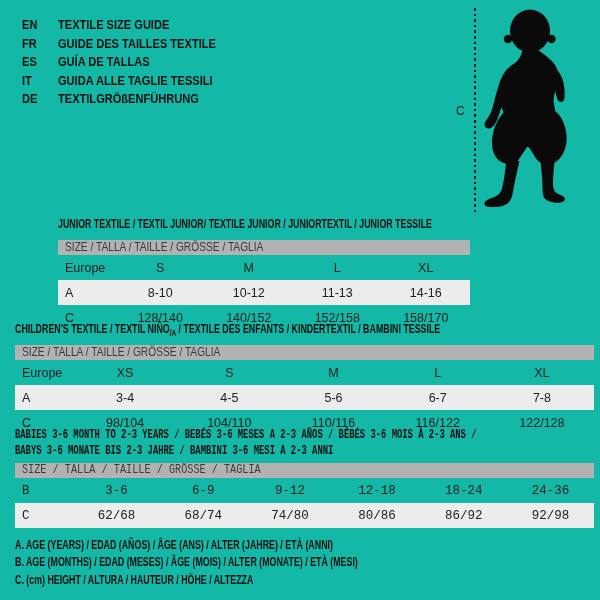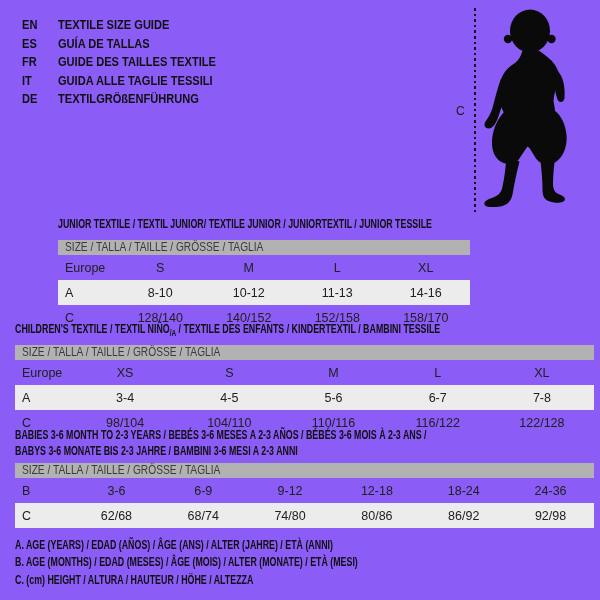--- a/index.html
+++ b/index.html
@@ -1,17 +1,17 @@
 <!DOCTYPE html>
 <html><head>
 <meta charset="utf-8">
 <style>
   html,body{margin:0;padding:0;background:#fff;}
   .canvas{
-    position:relative;width:600px;height:600px;background:#8b5cf6;overflow:hidden;
+    position:relative;width:600px;height:600px;background:#14b8a6;overflow:hidden;
     font-family:"Liberation Sans",sans-serif;color:#202020;
   }
   
   .cond68{display:inline-block;transform:scaleX(.68);transform-origin:0 50%;white-space:nowrap;}
   .cond82{display:inline-block;transform:scaleX(.82);transform-origin:0 50%;white-space:nowrap;}
   .cond85{display:inline-block;transform:scaleX(.85);transform-origin:0 50%;white-space:nowrap;}
 
   
   #lang-list{position:absolute;left:22px;top:17px;}
   .lang-row{height:18.5px;white-space:nowrap;font-weight:bold;font-size:13.5px;color:#101010;}
@@ -21,21 +21,21 @@
   .dash-line{
     position:absolute;left:474px;top:8px;width:2px;height:206px;
     background:repeating-linear-gradient(to bottom,#141414 0 2.6px,transparent 2.6px 5.6px);
   }
   .toddler-svg{position:absolute;left:479px;top:9px;}
 
   
   .size-table{position:absolute;}
   #table-0{left:29px;top:216px;width:412px;margin-left:29px;}
   #table-1{left:15px;top:321px;width:579px;}
-  #table-2{left:15px;top:427px;width:579px;}
+  #table-2{left:15px;top:427px;width:579px;font-family:Liberation Mono, monospace;}
   .t-title{font-weight:bold;font-size:13px;line-height:16px;color:#0f0f0f;height:16px;}
   .t-title .sub{font-size:9.5px;position:relative;top:2.5px;}
   .t-bar{margin-top:8px;height:15px;background:var(--bar-bg,#b2b2b2);display:flex;align-items:flex-start;padding-left:7px;box-sizing:border-box;}
   #table-2 .t-bar{margin-top:4px;}
   .t-bar .t-bar-text{font-size:12px;color:var(--bar-text,#3b3b3b);}
   .t-row{display:flex;height:25px;align-items:center;font-size:12.5px;color:#202020;}
   .t-row.shaded{background:var(--stripe-bg,#ececec);}
   .t-label{width:58px;padding-left:7px;box-sizing:border-box;flex:none;}
   .t-cell{flex:1;text-align:center;}
 
@@ -43,22 +43,22 @@
   #footnotes{position:absolute;left:15px;top:537px;}
   .footnote{height:17.4px;font-weight:bold;font-size:13px;color:#0f0f0f;white-space:nowrap;}
 </style>
 </head>
 <body>
 
 <div class="canvas" style="--bar-bg: #b2b2b2; --stripe-bg: #ececec; --bar-text: #3b3b3b;">
 
   <div id="lang-list">
       <div class="lang-row"><span class="lang-code cond82">EN</span><span class="lang-title cond82">TEXTILE SIZE GUIDE</span></div>
+      <div class="lang-row"><span class="lang-code cond82">FR</span><span class="lang-title cond82">GUIDE DES TAILLES TEXTILE</span></div>
       <div class="lang-row"><span class="lang-code cond82">ES</span><span class="lang-title cond82">GUÍA DE TALLAS</span></div>
-      <div class="lang-row"><span class="lang-code cond82">FR</span><span class="lang-title cond82">GUIDE DES TAILLES TEXTILE</span></div>
       <div class="lang-row"><span class="lang-code cond82">IT</span><span class="lang-title cond82">GUIDA ALLE TAGLIE TESSILI</span></div>
       <div class="lang-row"><span class="lang-code cond82">DE</span><span class="lang-title cond82">TEXTILGRÖßENFÜHRUNG</span></div>
     </div>
 
   <span class="fig-label">C</span>
   <div class="dash-line"></div>
 
   <svg class="toddler-svg" width="108" height="200" viewBox="0 0 108 200">
     <g id="toddler-fill" fill="#0a0a0a">
       <ellipse cx="51" cy="22" rx="20" ry="21.5"></ellipse>

